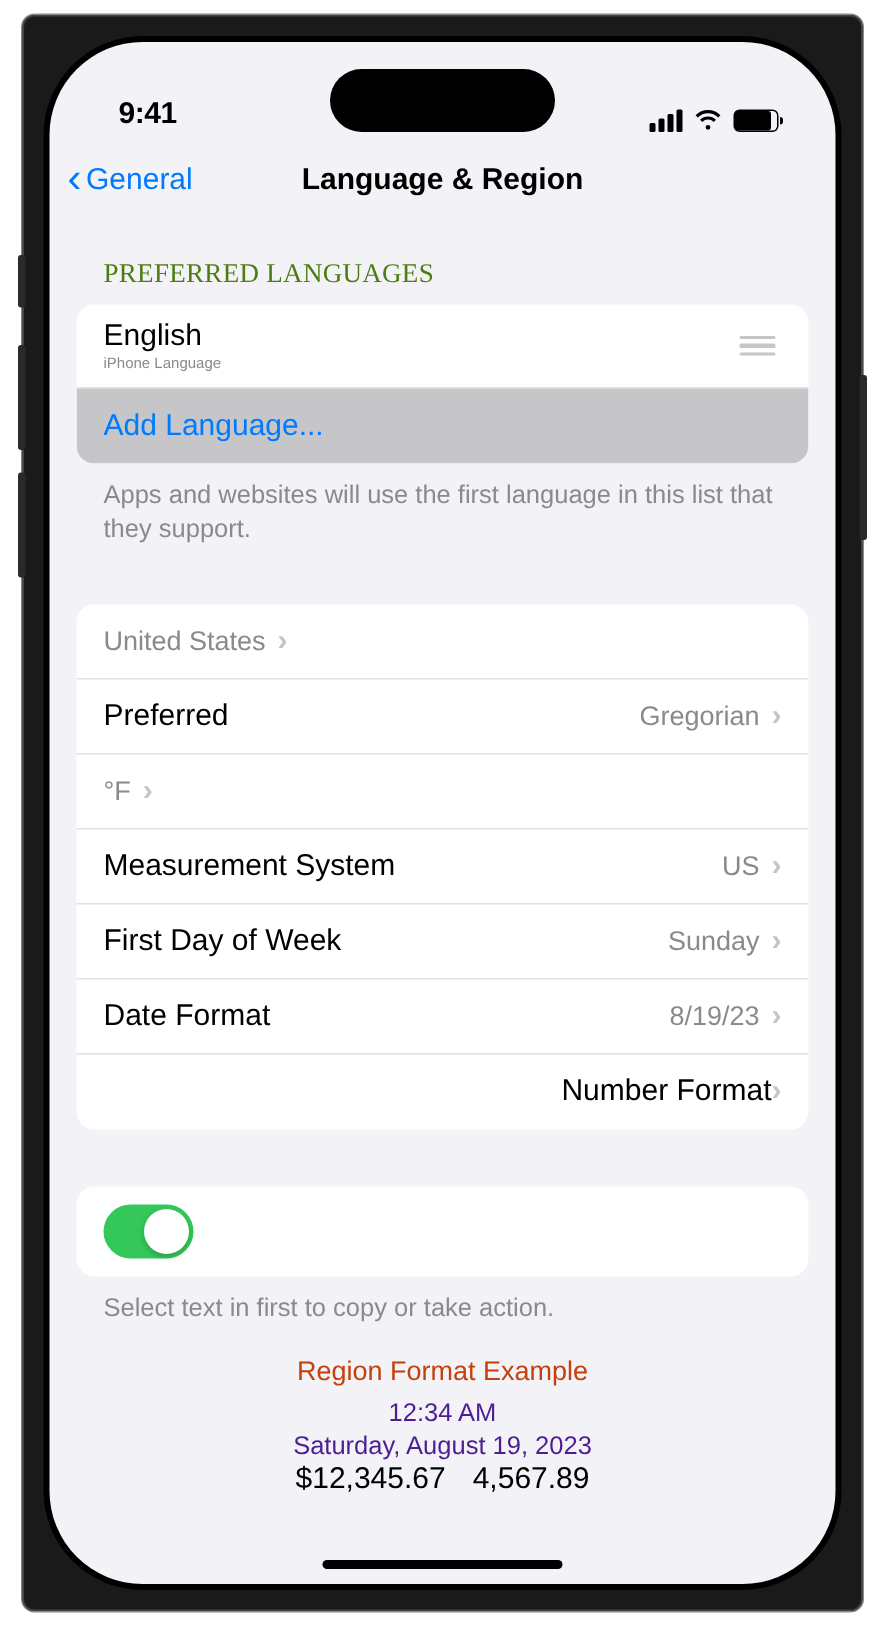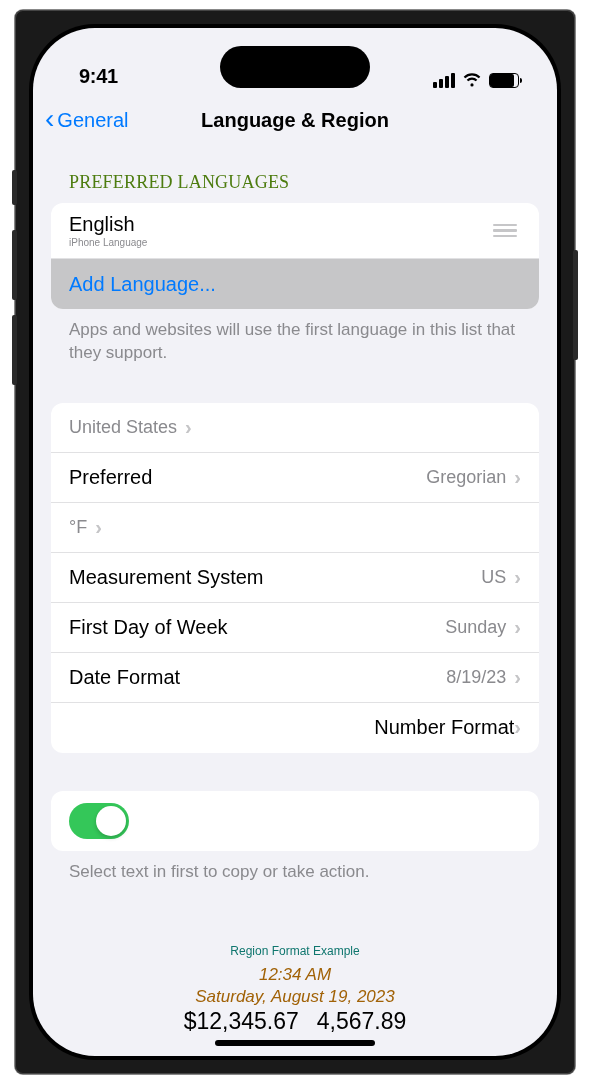--- a/index.html
+++ b/index.html
@@ -95,23 +95,23 @@
     .row-value { font-size: 18px; color: #8a8a8e; margin-right: 8px; }
     .row-chevron { color: #c5c5c7; font-size: 20px; font-weight: 600; }
     
     .drag-handle { display: flex; flex-direction: column; gap: 3px; padding: 4px; }
     .drag-handle span { width: 24px; height: 2.5px; background: #c6c6c8; border-radius: 1px; }
     
     .toggle { width: 60px; height: 36px; background: #34c759; border-radius: 18px; position: relative; cursor: pointer; }
     .toggle-knob { position: absolute; right: 3px; top: 3px; width: 30px; height: 30px; background: #fff; border-radius: 50%; box-shadow: 0 2px 4px rgba(0,0,0,0.2); }
     
     .example-block { text-align: center; padding: 20px 0 0; }
-    .example-title { font-size: 12px; color: #0f766e; margin-bottom: 6px; margin-top: 40px; }
-    .example-line { font-size: 17px; color: #a16207; line-height: 1.3; font-style: italic; }
-    .example-numbers { display: inline-flex; gap: 18px; font-size: 23px; }
+    .example-title { font-size: 18px; color: #c2410c; margin-bottom: 6px; }
+    .example-line { font-size: 17px; color: #4c1d95; line-height: 1.3; }
+    .example-numbers { display: inline-flex; gap: 18px; font-size: 20px; }
     
     .home-indicator { position: absolute; bottom: 10px; left: 50%; transform: translateX(-50%); width: 160px; height: 6px; background: #000; border-radius: 3px; }
     
     .spacer { height: 38px; }
   </style>
 </head>
 <body>
 
 <div class="device-frame">
   <div class="side-btn left1"></div>

